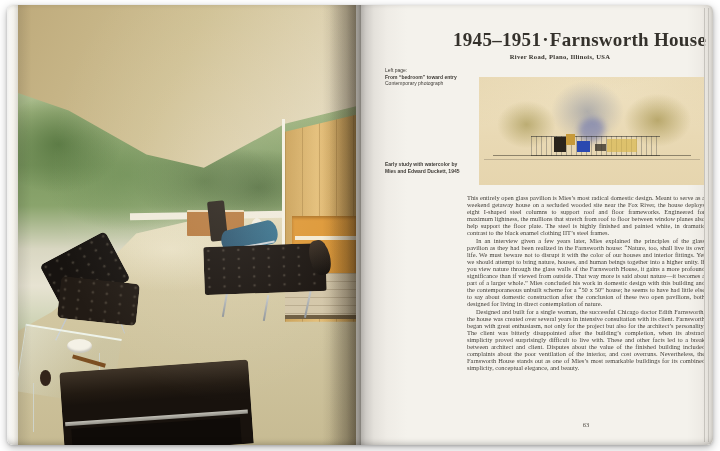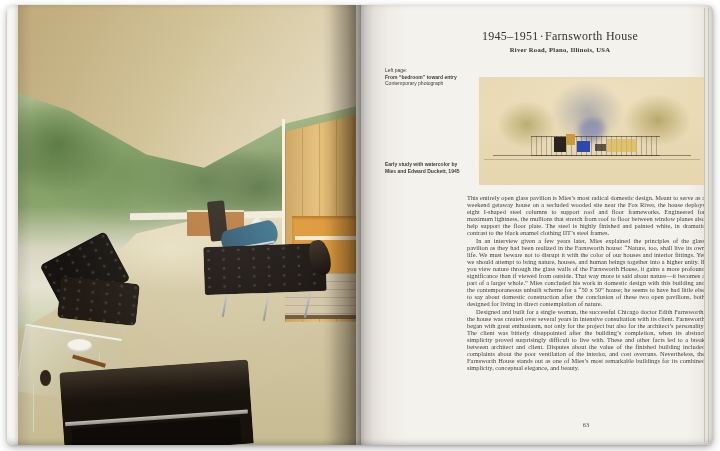--- a/index.html
+++ b/index.html
@@ -116,21 +116,21 @@
       radial-gradient(ellipse at 62% 38%, rgba(255,250,240,.15), rgba(255,250,240,0) 60%);}
   
   .gutter{position:absolute;left:322px;top:0;width:32px;height:440px;z-index:10;pointer-events:none;
     background:linear-gradient(90deg,rgba(30,24,16,0) 0,rgba(30,24,16,.18) 55%,rgba(30,24,16,.42) 92%,rgba(20,16,10,.5) 100%);}
   
   .right-page{position:absolute;left:354px;top:0;width:352px;height:440px;color:#45413b;
     background:linear-gradient(90deg,#b4b1ac 0px,#cfccc7 5px,#e4e1db 13px,#efece6 26px,#f4f2ec 46px,#f4f2ec 326px,#eeebe5 340px,#e3e0da 348px,#d6d3cd 352px);}
   .edge-line{position:absolute;top:3px;bottom:3px;width:1px;background:#c6c3bd;z-index:5;}
   .el1{right:8px;} .el2{right:4px;}
   .chapter-header{position:absolute;left:92px;top:24px;width:214px;text-align:center;color:#35322c;}
-  .chapter-title{font-size:12px;letter-spacing:.3px;white-space:nowrap;}
+  .chapter-title{font-size:19px;letter-spacing:.3px;white-space:nowrap;font-weight:bold;}
   .chapter-title .dot{margin:0 1px;}
   .chapter-subtitle{font-size:6.6px;font-weight:bold;letter-spacing:.3px;margin-top:2px;}
   .margin-caption{position:absolute;left:24px;width:80px;
     font-family:"Liberation Sans","DejaVu Sans",sans-serif;font-size:5px;line-height:6.6px;color:#3f3c37;}
   .cap-photo{top:62px;}
   .cap-figure{top:156px;font-weight:bold;}
   .cap-b{font-weight:bold;}
   
   .figure{position:absolute;left:118px;top:72px;width:226px;height:108px;overflow:hidden;
     background-image:

